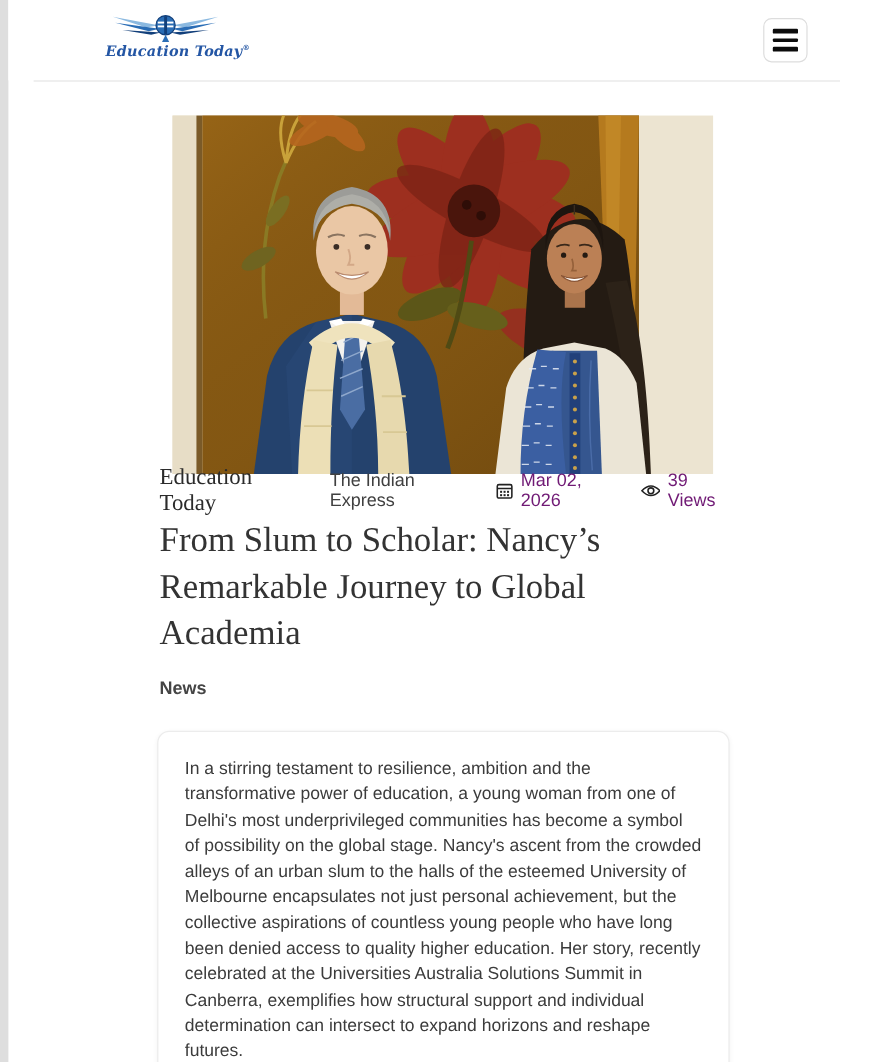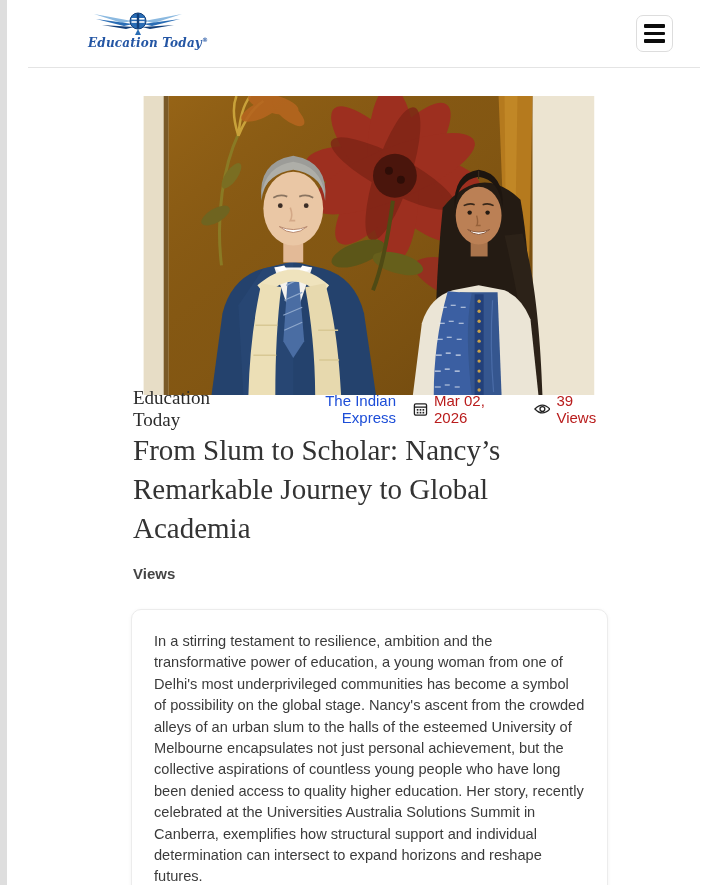--- a/index.html
+++ b/index.html
@@ -34,22 +34,22 @@
   .hero svg { display: block; }
 
   
   .byline {
     position: absolute; left: 133px; top: 397px; height: 24px; width: 480px;
     display: flex; align-items: center; color: #222;
   }
   .byline .publisher {
     font-family: "Liberation Serif", serif; font-size: 19px; color: #2b2b2b; margin-right: 21px;
   }
-  .byline .source { font-size: 15px; color: #1d4ed8; margin-right: 17px; text-align: right; }
-  .meta-item { display: flex; align-items: center; font-size: 15px; color: #b91c1c; }
+  .byline .source { font-size: 15px; color: #404040; margin-right: 17px; }
+  .meta-item { display: flex; align-items: center; font-size: 15px; color: #701a75; }
   .meta-item + .meta-item { margin-left: 17px; }
   .meta-item svg { margin-right: 6px; }
 
   
   .headline {
     position: absolute; left: 133px; top: 431px; width: 445px;
     font-family: Liberation Serif, serif; font-weight: 400;
     font-size: 29px; line-height: 39px; color: #333;
   }
 
@@ -272,17 +272,17 @@
   <span class="meta-item">
     <svg width="18" height="14" viewBox="0 0 18 14">
       <path d="M1,7 Q9,-1.5 17,7 Q9,15.5 1,7 Z" fill="none" stroke="#222" stroke-width="1.4"></path>
       <circle cx="9" cy="7" r="2.6" fill="none" stroke="#222" stroke-width="1.4"></circle>
     </svg>
     <span>39 Views</span>
   </span>
 </div>
 
 <h1 class="headline">From Slum to Scholar: Nancy’s Remarkable Journey to Global Academia</h1>
-<div class="category">Views</div>
+<div class="category">News</div>
 
 <div class="article-card">
   <p class="article-body">In a stirring testament to resilience, ambition and the transformative power of education, a young woman from one of Delhi's most underprivileged communities has become a symbol of possibility on the global stage. Nancy's ascent from the crowded alleys of an urban slum to the halls of the esteemed University of Melbourne encapsulates not just personal achievement, but the collective aspirations of countless young people who have long been denied access to quality higher education. Her story, recently celebrated at the Universities Australia Solutions Summit in Canberra, exemplifies how structural support and individual determination can intersect to expand horizons and reshape futures.</p>
 </div>
 
 </body></html>

